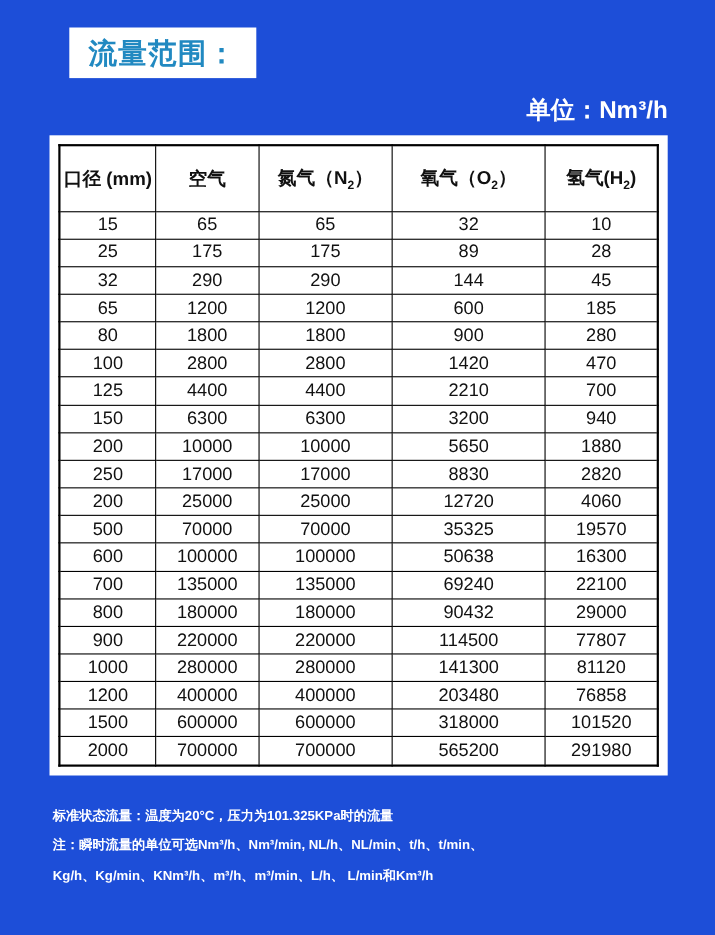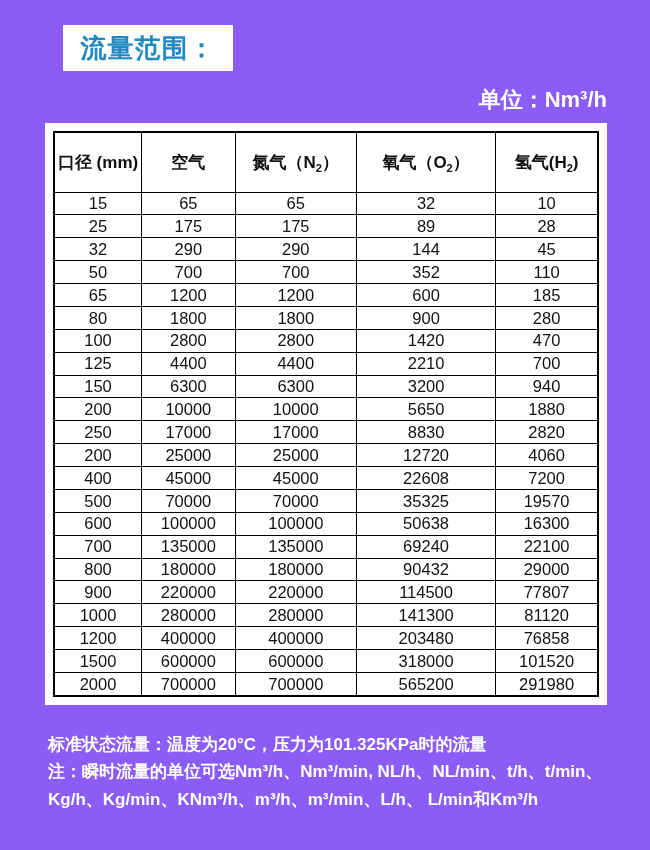--- a/index.html
+++ b/index.html
@@ -1,20 +1,20 @@
 <!DOCTYPE html>
 <html><head>
 <meta charset="utf-8">
 <style>
   * { margin:0; padding:0; box-sizing:border-box; }
   html,body { width:650px; height:850px; }
   body { font-family:"Liberation Sans","DejaVu Sans",sans-serif; }
   #canvas {
     position:relative; width:650px; height:850px;
-    background:#8b5cf6; overflow:hidden;
+    background:#1d4ed8; overflow:hidden;
   }
   .title-badge {
     position:absolute; left:63px; top:25px; width:170px; height:46px;
     background:#ffffff; display:flex; align-items:center; justify-content:center;
   }
   .title-badge span {
     color:#2189c1; font-size:26px; font-weight:bold; letter-spacing:1px;
   }
   .unit-label {
     position:absolute; top:85px; right:43px;
@@ -37,21 +37,21 @@
     height:60px; font-size:17px; font-weight:bold;
   }
   table.flow-table td {
     font-size:16.5px; font-weight:normal; line-height:1; padding:0;
   }
   sub.hdr-sub { font-size:11px; }
   col.c0{width:16.1%} col.c1{width:17.2%} col.c2{width:22.3%}
   col.c3{width:25.6%} col.c4{width:18.8%}
   .note {
     position:absolute; left:48px; color:#ffffff;
-    font-size:17px; font-weight:bold; white-space:nowrap;
+    font-size:12px; font-weight:bold; white-space:nowrap;
   }
   .note-1 { top:733px; }
   .note-2 { top:760px; }
   .note-3 { top:788px; }
 </style>
 </head>
 <body>
 
 <div id="canvas">
 
@@ -95,27 +95,20 @@
             <td>28</td>
           </tr>
           <tr>
             <td>32</td>
             <td>290</td>
             <td>290</td>
             <td>144</td>
             <td>45</td>
           </tr>
           <tr>
-            <td>50</td>
-            <td>700</td>
-            <td>700</td>
-            <td>352</td>
-            <td>110</td>
-          </tr>
-          <tr>
             <td>65</td>
             <td>1200</td>
             <td>1200</td>
             <td>600</td>
             <td>185</td>
           </tr>
           <tr>
             <td>80</td>
             <td>1800</td>
             <td>1800</td>
@@ -158,27 +151,20 @@
             <td>2820</td>
           </tr>
           <tr>
             <td>200</td>
             <td>25000</td>
             <td>25000</td>
             <td>12720</td>
             <td>4060</td>
           </tr>
           <tr>
-            <td>400</td>
-            <td>45000</td>
-            <td>45000</td>
-            <td>22608</td>
-            <td>7200</td>
-          </tr>
-          <tr>
             <td>500</td>
             <td>70000</td>
             <td>70000</td>
             <td>35325</td>
             <td>19570</td>
           </tr>
           <tr>
             <td>600</td>
             <td>100000</td>
             <td>100000</td>

